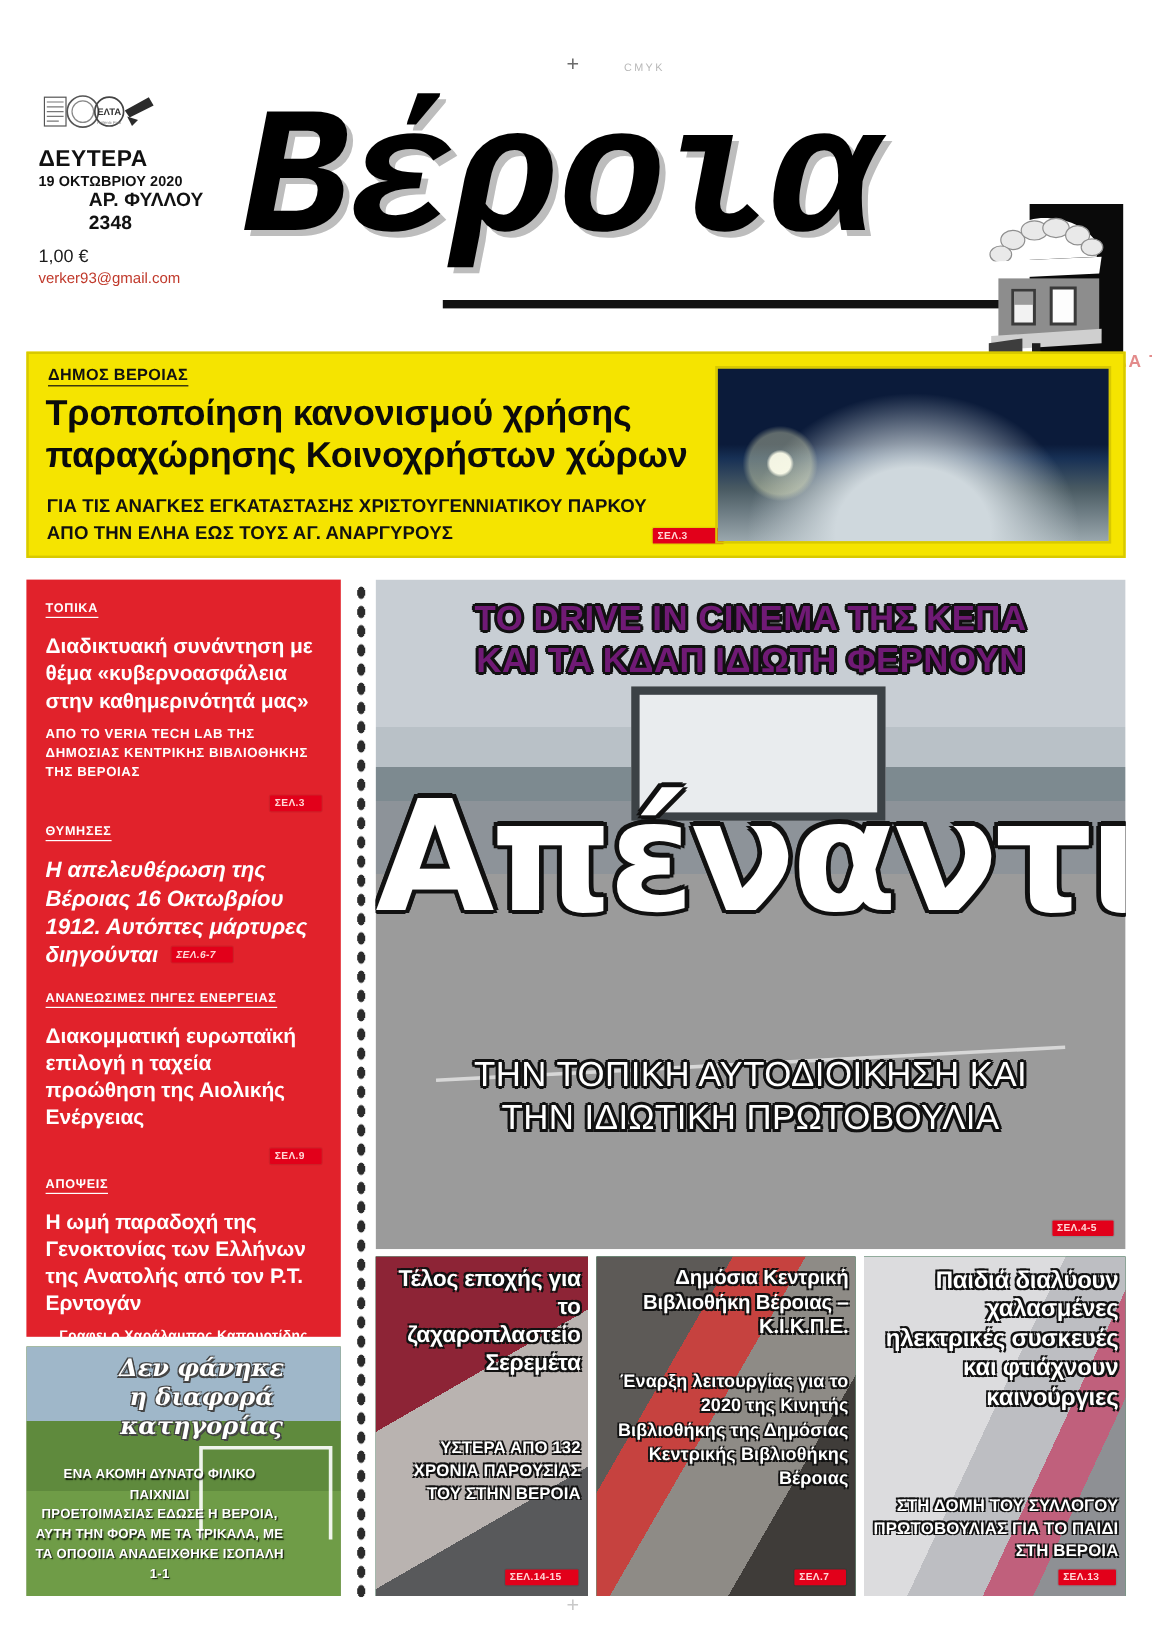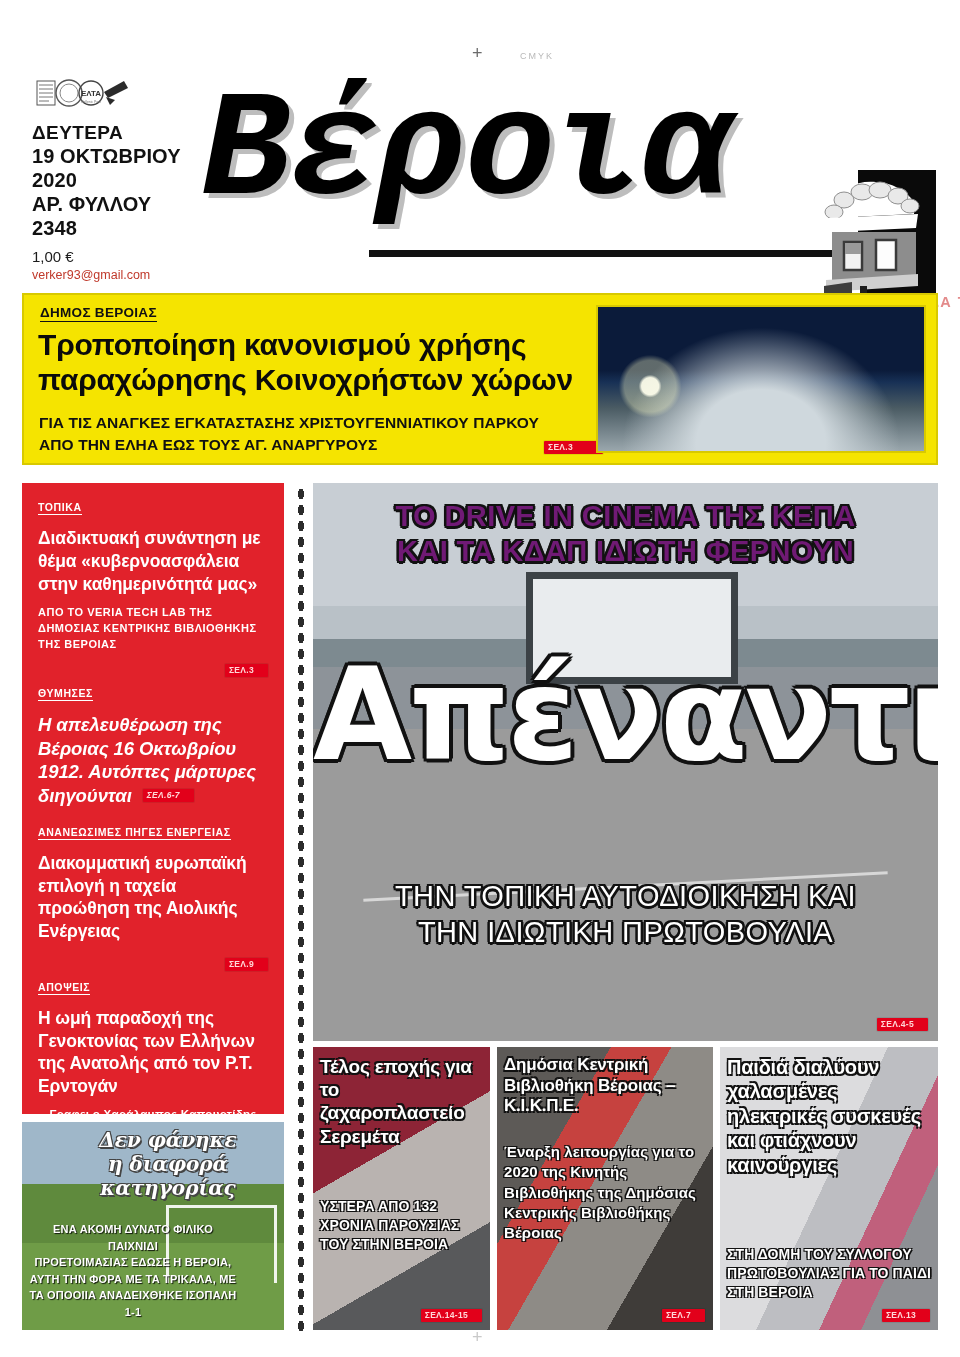--- a/index.html
+++ b/index.html
@@ -14,22 +14,22 @@
   
   .cropmark{position:absolute;color:#6b6b6b;font-size:18px;line-height:1;font-weight:400;}
   .cmyk{position:absolute;font-size:9px;letter-spacing:2px;color:#b9b9b9;}
 
   
   .masthead{position:absolute;left:0;top:62px;width:960px;height:215px;}
   .elta-logo{position:absolute;left:36px;top:16px;width:95px;height:32px;}
   .elta-logo svg{display:block;}
   .dateblock{position:absolute;left:32px;top:60px;width:165px;color:#111;}
   .dateblock .dl1{font-size:19px;font-weight:700;letter-spacing:.4px;line-height:1.15;}
-  .dateblock .dl2{font-size:20px;font-weight:700;letter-spacing:.1px;line-height:1.2;}
-  .dateblock .dl3{font-size:20px;font-weight:700;letter-spacing:.1px;line-height:1.2;}
+  .dateblock .dl2{font-size:12px;font-weight:700;letter-spacing:.1px;line-height:1.2;}
+  .dateblock .dl3{font-size:16px;font-weight:700;letter-spacing:.1px;line-height:1.2;margin-left:42px;}
   .dateblock .price{font-size:15px;font-weight:400;margin-top:8px;line-height:1.2;color:#1b1b1b;}
   .dateblock .email{font-size:12.5px;font-weight:400;color:#c0392b;line-height:1.2;margin-top:2px;}
 
   .logotype{position:absolute;left:183px;top:-8px;width:640px;height:190px;}
   .logotype .word{
     font-family:Liberation Mono, monospace;
     font-size:150px;font-weight:700;font-style:italic;
     color:#000000;letter-spacing:-2px;line-height:1;
     position:absolute;left:18px;top:24px;
     text-shadow:5px 5px 0 #bdbdbd;
@@ -110,21 +110,21 @@
       text-shadow:
         -2px -2px 0 #111, 2px -2px 0 #111, -2px 2px 0 #111, 2px 2px 0 #111,
         0 -2.5px 0 #111, 0 2.5px 0 #111, -2.5px 0 0 #111, 2.5px 0 0 #111;
   }
   .mp-sel{position:absolute;right:10px;bottom:10px;}
 
   
   .b1{position:absolute;left:313px;top:1047px;width:177px;height:283px;overflow:hidden;}
   .b2{position:absolute;left:497px;top:1047px;width:216px;height:283px;overflow:hidden;}
   .b3{position:absolute;left:720px;top:1047px;width:218px;height:283px;overflow:hidden;}
-  .bx{background:#14532d;}
+  .bx{background:#14532d;text-align:right;}
   .bx .btitle{position:absolute;left:7px;top:8px;right:6px;
       font-size:19px;font-weight:700;color:#fff;line-height:1.22;letter-spacing:-.2px;
       text-shadow:-1.6px -1.6px 0 #111,1.6px -1.6px 0 #111,-1.6px 1.6px 0 #111,1.6px 1.6px 0 #111;}
   .bx .bsub{position:absolute;left:7px;right:6px;
       font-size:14px;font-weight:700;color:#fff;line-height:1.35;letter-spacing:.1px;
       text-shadow:-1.4px -1.4px 0 #111,1.4px -1.4px 0 #111,-1.4px 1.4px 0 #111,1.4px 1.4px 0 #111;}
   .bx .bsel{position:absolute;right:8px;bottom:8px;}
 
   
   .ph{position:absolute;inset:0;}

